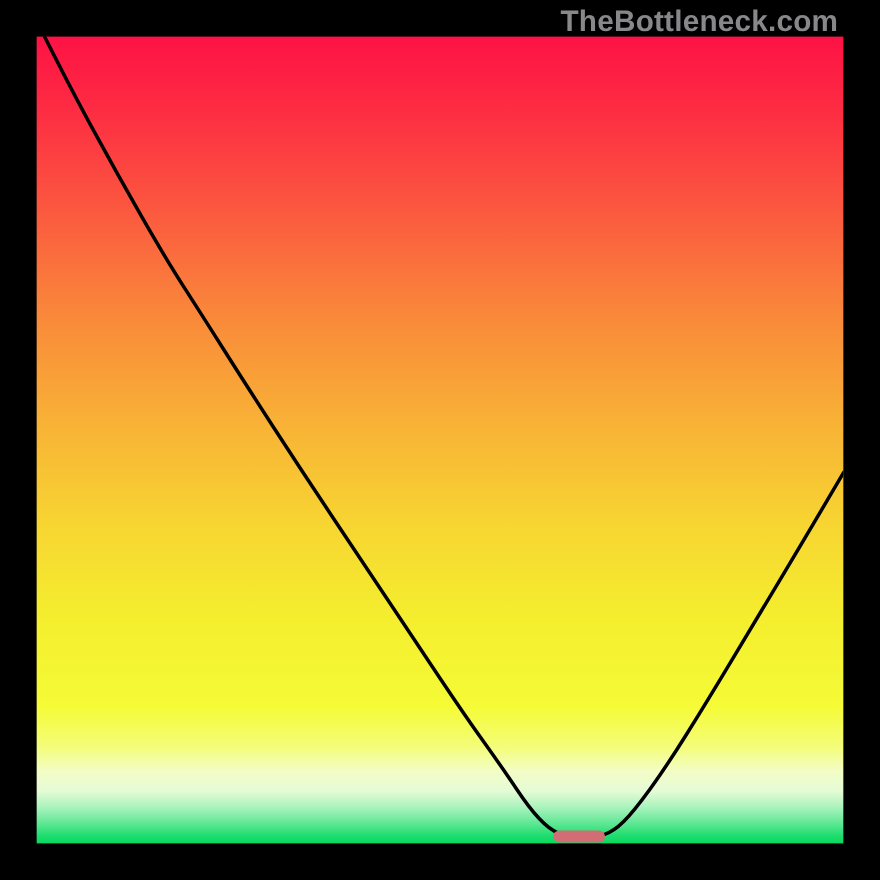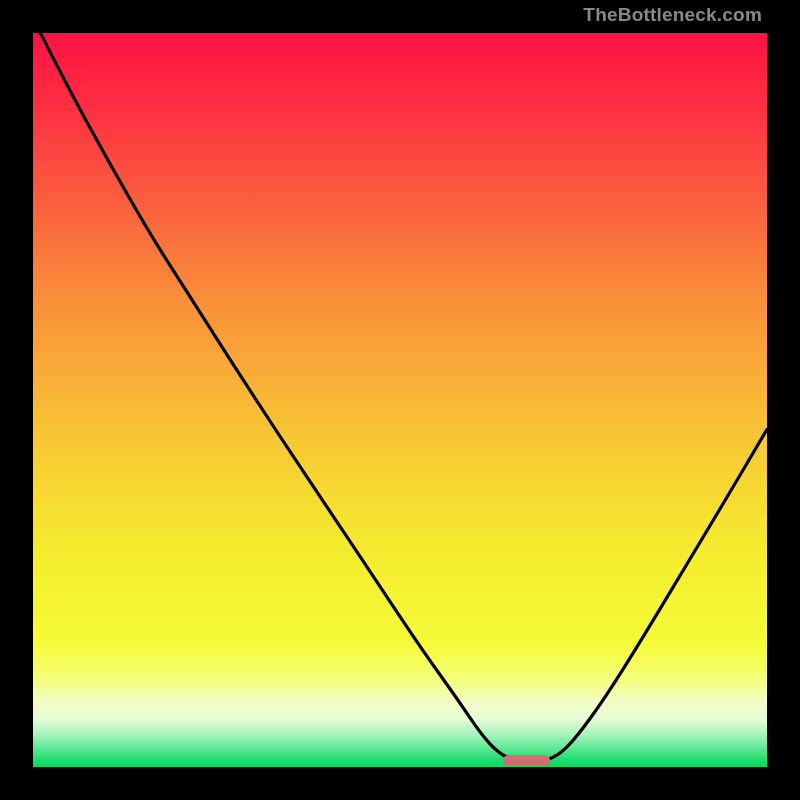--- a/index.html
+++ b/index.html
@@ -38,21 +38,21 @@
     left: 0;
     top: 0;
     width: 100%;
     height: 100%;
   }
   .watermark {
     position: absolute;
     top: 4px;
     right: 38px;
     font-family: Arial, Helvetica, sans-serif;
-    font-size: 19px;
+    font-size: 27px;
     font-weight: bold;
     color: #88888a;
     letter-spacing: 0.2px;
   }
   .marker {
     position: absolute;
     height: 11px;
     border-radius: 6px;
     background: #d16d74;
   }

